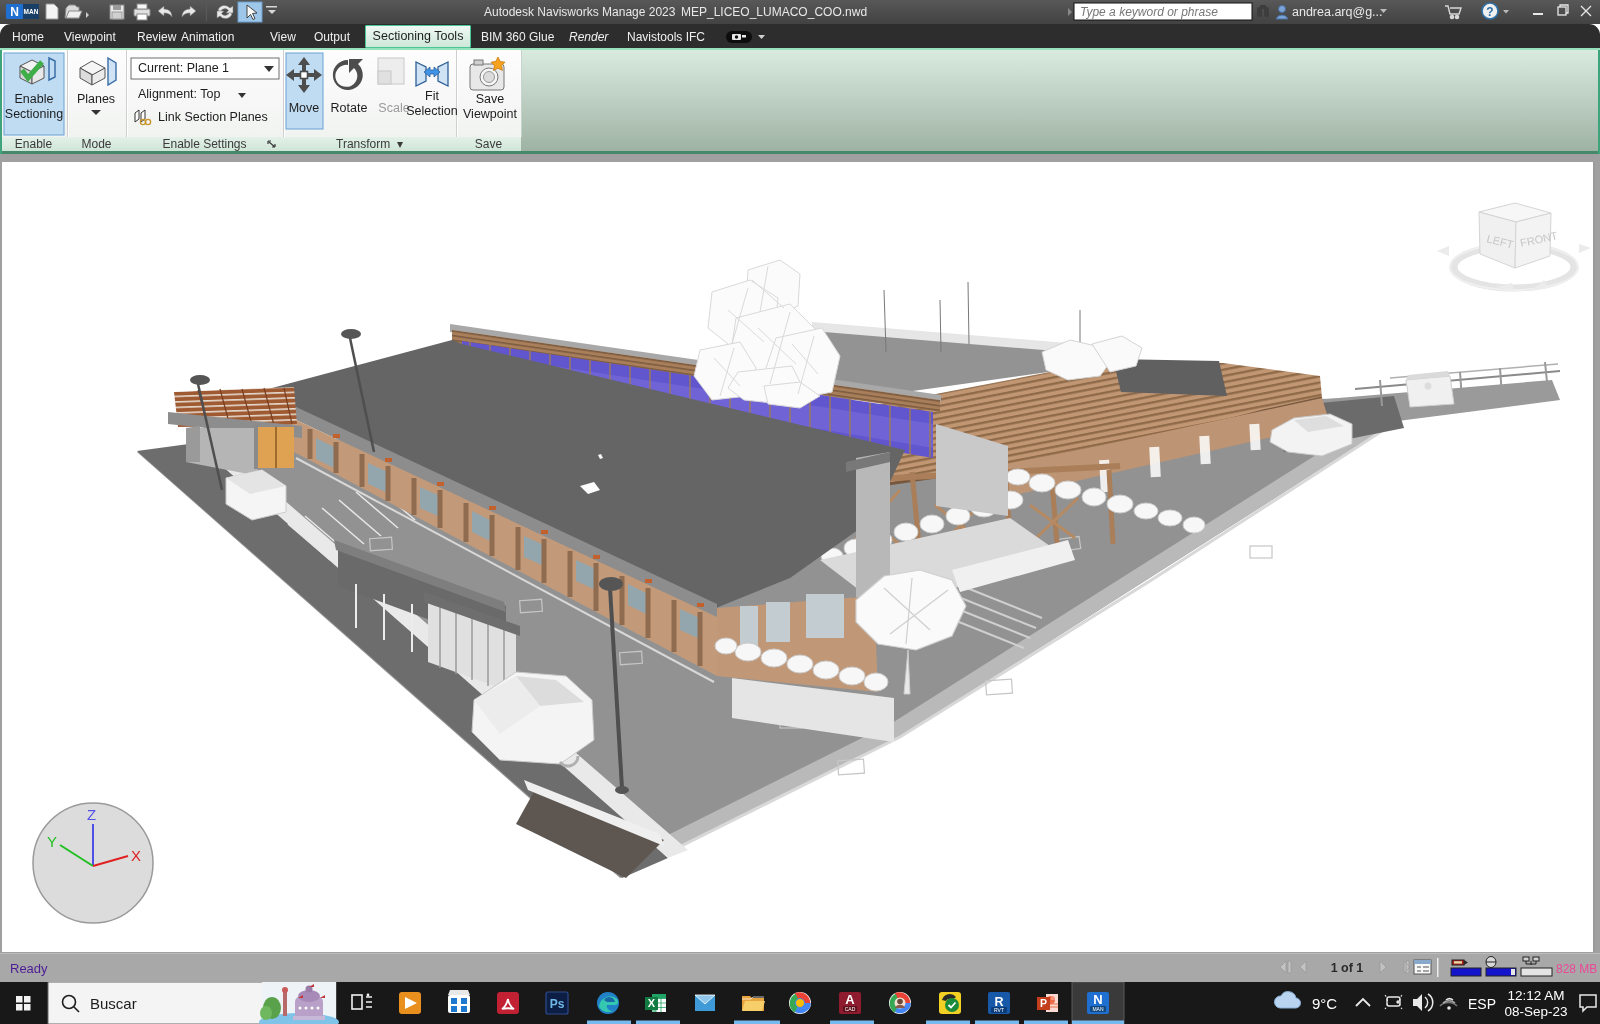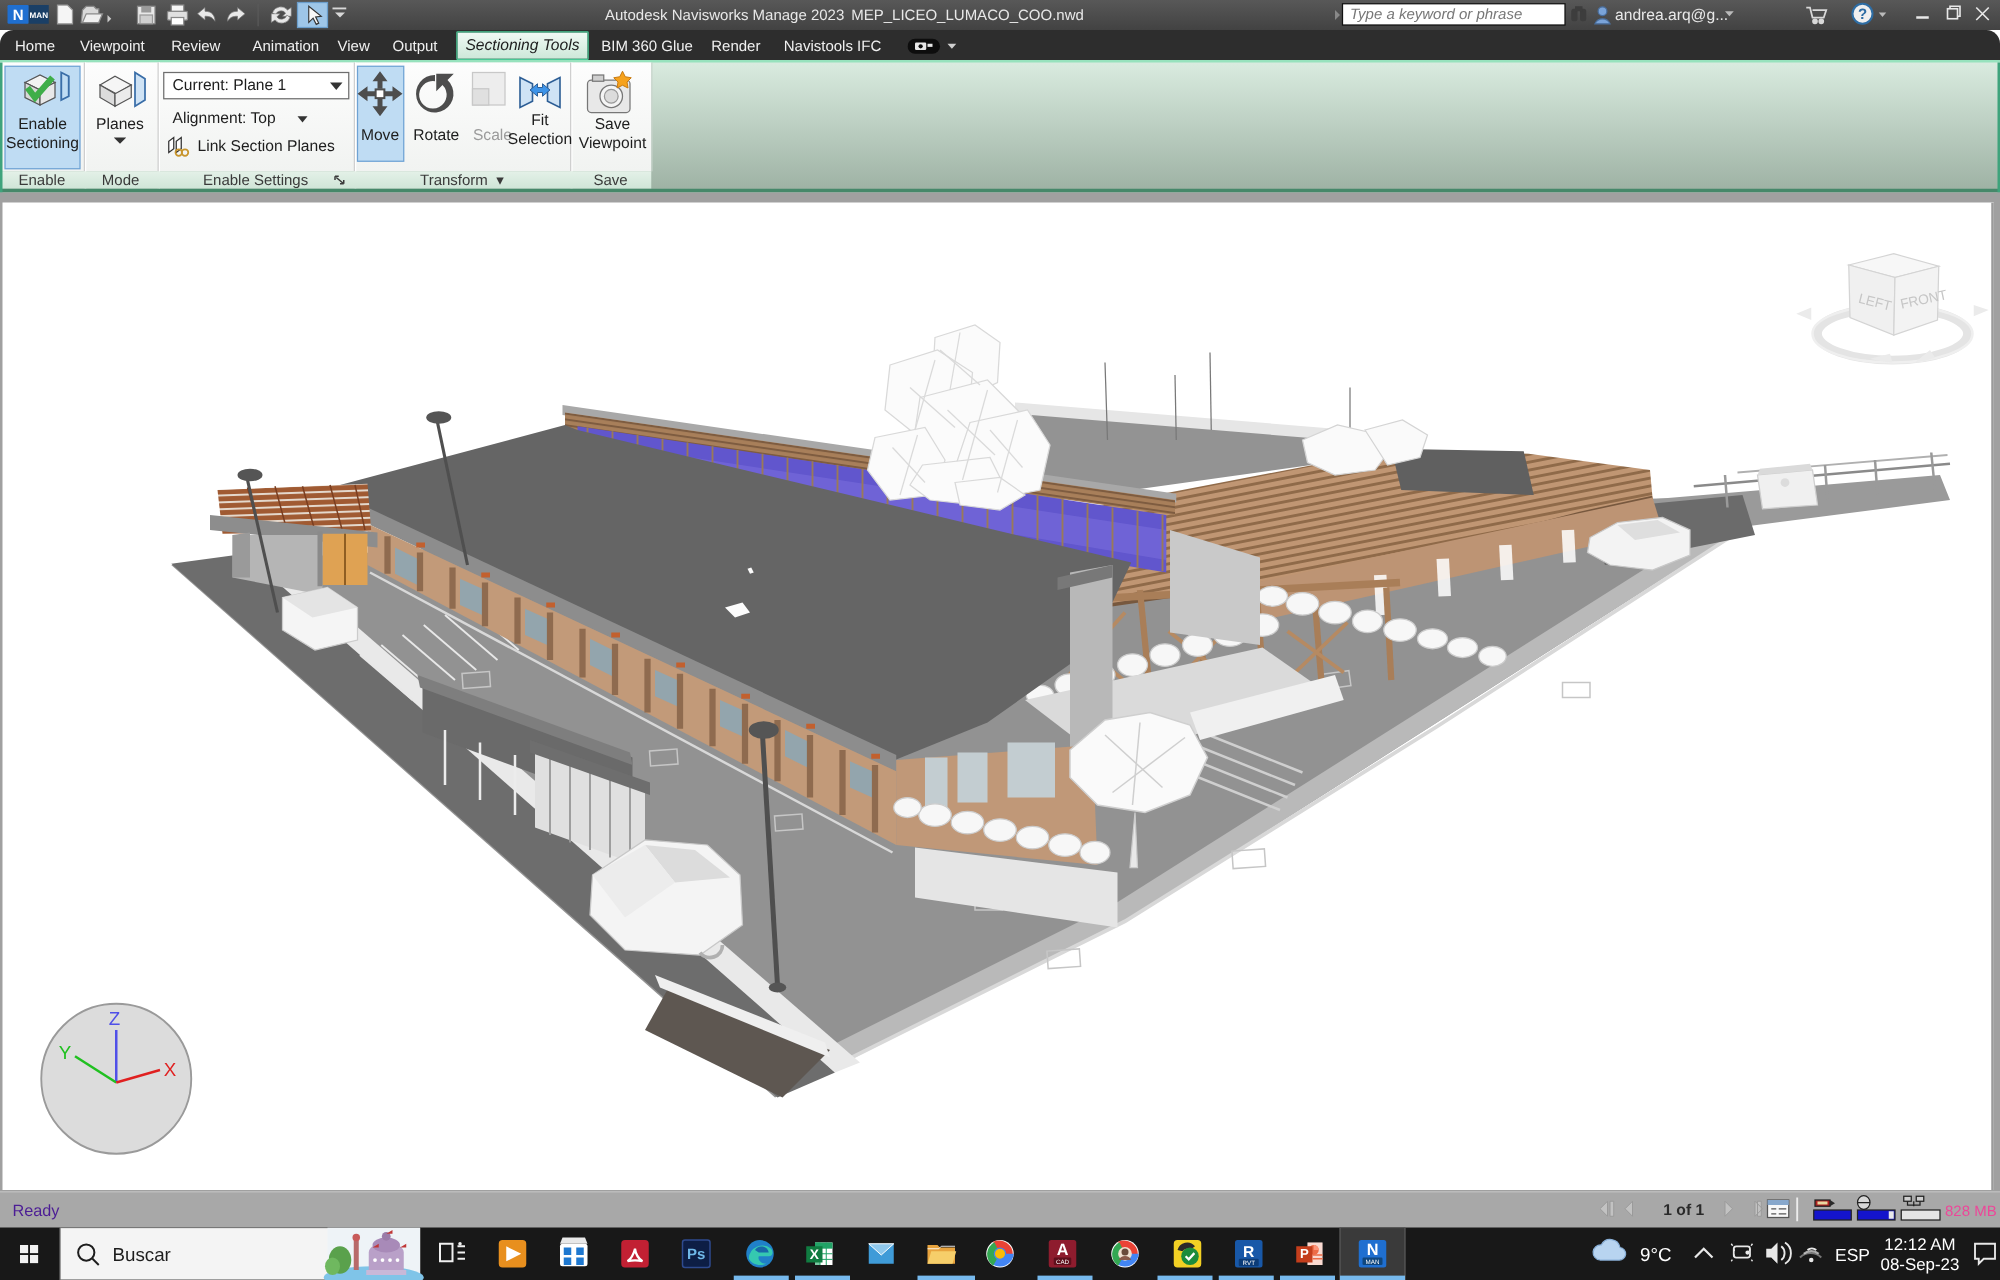--- a/index.html
+++ b/index.html
@@ -7,21 +7,21 @@
   
   #titlebar{left:0;top:0;width:1600px;height:24px;
     background:linear-gradient(#585858,#424242);}
   #titlebar .tt{color:#e8e8e8;font-size:12px;line-height:24px;}
   
   #tabrow{left:0;top:24px;width:1600px;height:36px;background:#2d2d2d;border-radius:11px;}
   .tab{position:absolute;top:4px;height:18px;line-height:18px;color:#f0f0f0;
     font-size:12px;}
   #tabactive{position:absolute;top:1px;height:21px;line-height:21px;font-size:12.5px;
     color:#1d1d1d;text-align:center;background:linear-gradient(#f0f9f4,#cde8d9);
-    border:1px solid #49c795;border-radius:1px;font-style:italic;}
+    border:1px solid #49c795;border-radius:1px;}
   
   #ribbon{left:0;top:50px;width:1600px;height:104px;
     background:linear-gradient(#d9ebdf,#9db1a3);}
   #ribbonleft{left:0;top:50px;width:521px;height:87px;
     background:linear-gradient(#fdfdfd,#f1f3f1);border-right:1px solid #c7d4cb;}
   .pansep{position:absolute;top:50px;height:101px;width:1px;background:#cfcfcf;
     box-shadow:1px 0 0 #ffffff;}
   #labelstrip{left:0;top:137px;width:521px;height:14px;
     background:linear-gradient(#e4f1e8,#cfe5d7);}
   .plabel{position:absolute;top:137px;height:14px;line-height:14px;font-size:12px;
@@ -111,26 +111,26 @@
         <path d="M500 7 v-2 h8 v8 h-2"></path>
       <path d="M521 6 l10 10 M531 6 l-10 10"></path>
     </g>
   </svg>
 </div>
 
 <div id="tabrow" class="abs">
   <div class="tab" style="left:12px;">Home</div>
   <div class="tab" style="left:64px;">Viewpoint</div>
   <div class="tab" style="left:137px;">Review</div>
-  <div class="tab" style="left:202px;">Animation</div>
+  <div class="tab" style="left:181px;">Animation</div>
   <div class="tab" style="left:270px;">View</div>
   <div class="tab" style="left:314px;">Output</div>
   <div id="tabactive" style="left:365px;width:104px;">Sectioning Tools</div>
   <div class="tab" style="left:481px;">BIM 360 Glue</div>
-  <div class="tab" style="left:569px;">Render</div>
+  <div class="tab" style="left:569px;font-style:italic;">Render</div>
   <div class="tab" style="left:627px;">Navistools IFC</div>
   <svg class="abs" style="left:726px;top:5px" width="44" height="16" viewBox="0 0 44 16">
     <rect x="0" y="2" width="26" height="12" rx="6" fill="#0d0d0d"></rect>
     <rect x="6" y="5" width="9" height="6" rx="1" fill="#e8e8e8"></rect>
       <circle cx="10.5" cy="8" r="1.7" fill="#0d0d0d"></circle>
     <rect x="16" y="6" width="4" height="2.5" fill="#e8e8e8"></rect>
     <path d="M32 6 l7 0 l-3.5 4 z" fill="#cfcfcf"></path>
   </svg>
   <div class="abs" style="left:0;top:24px;width:1600px;height:3px;background:#97e2bd;"></div>
 </div>

